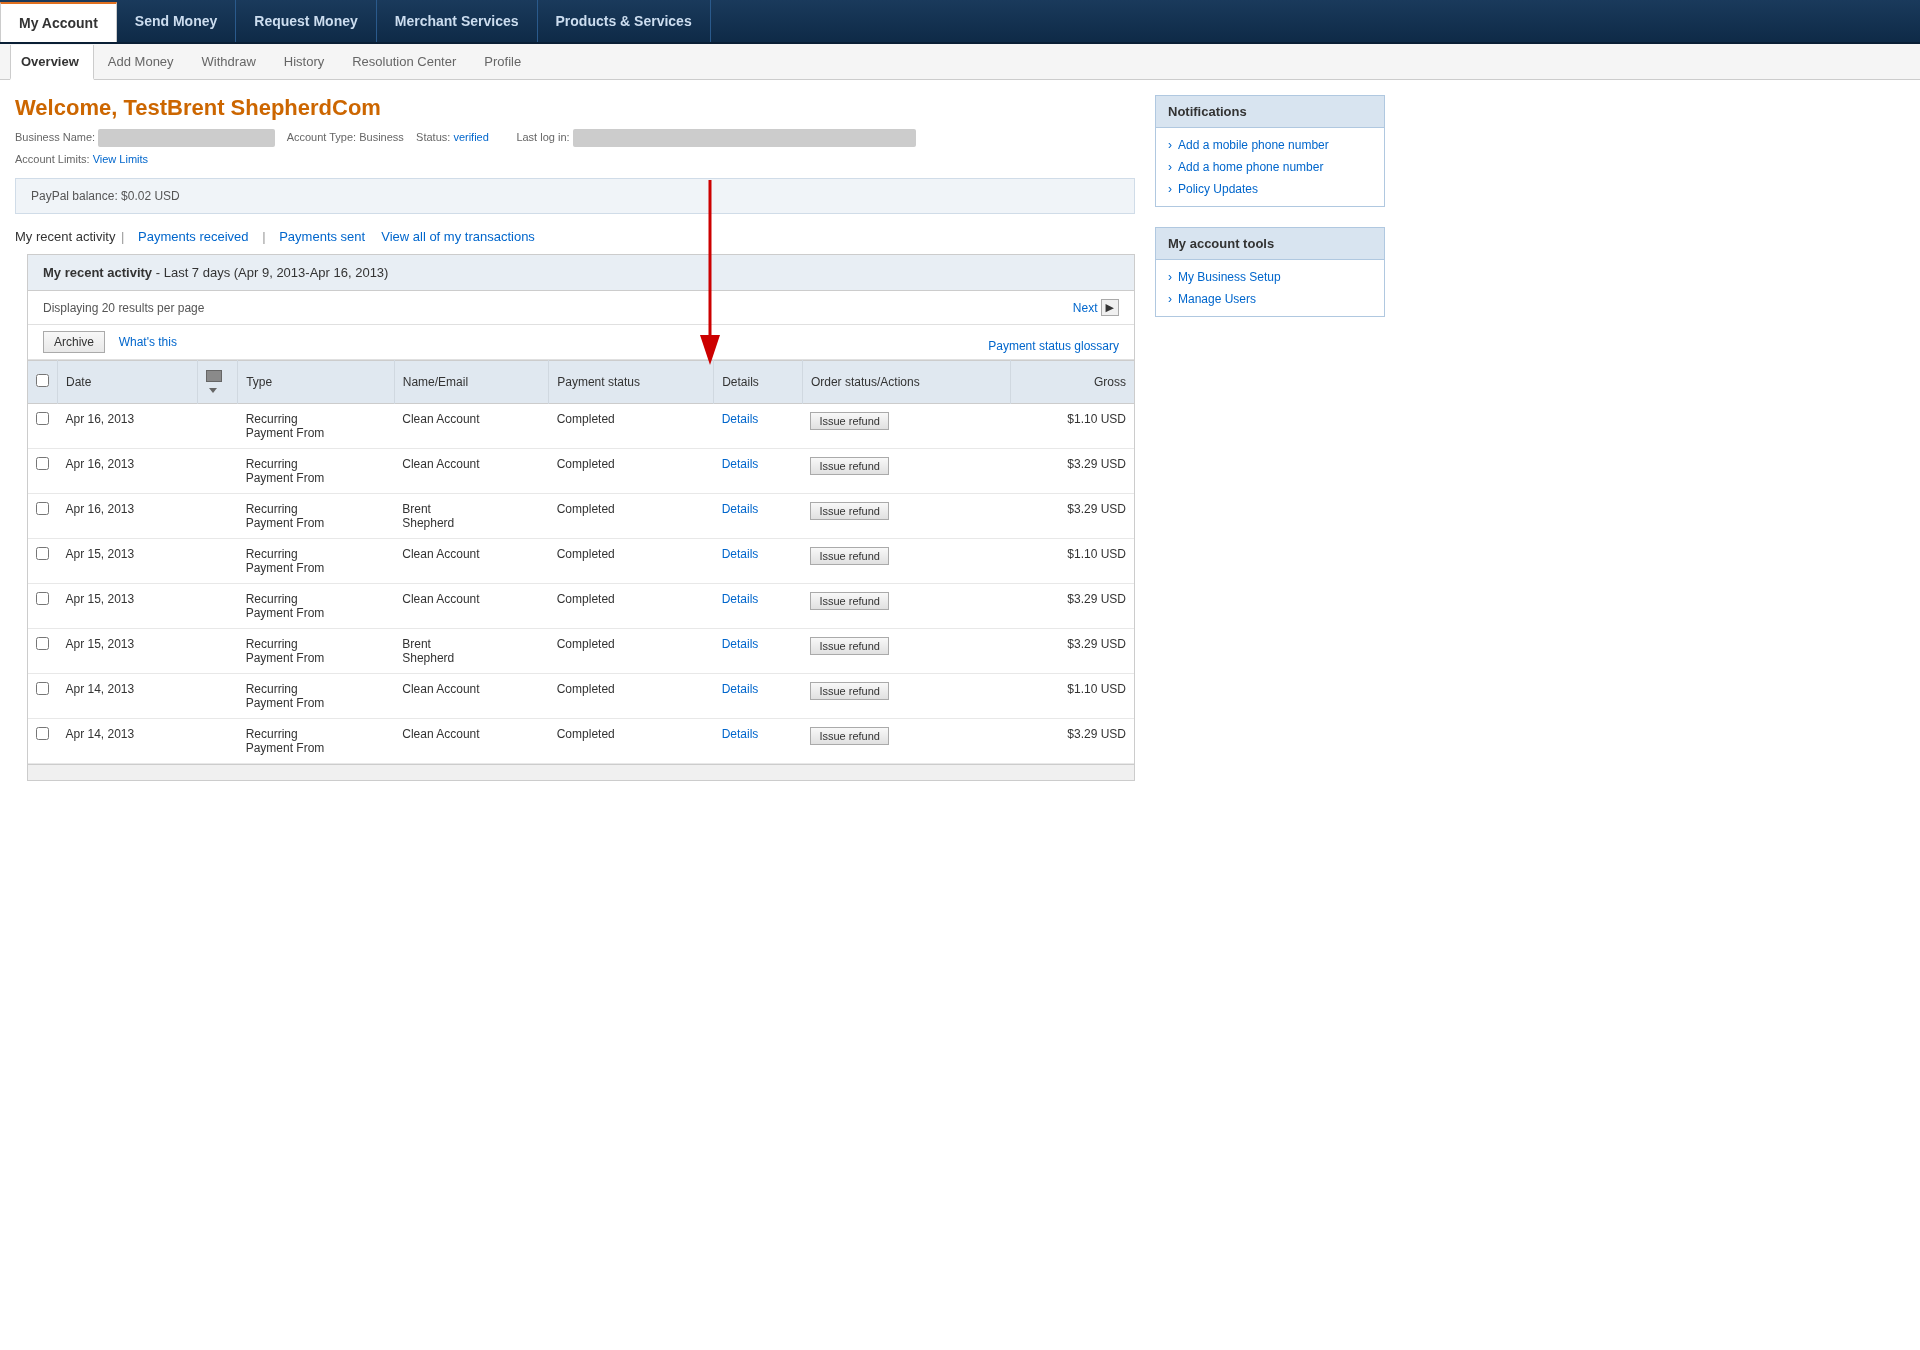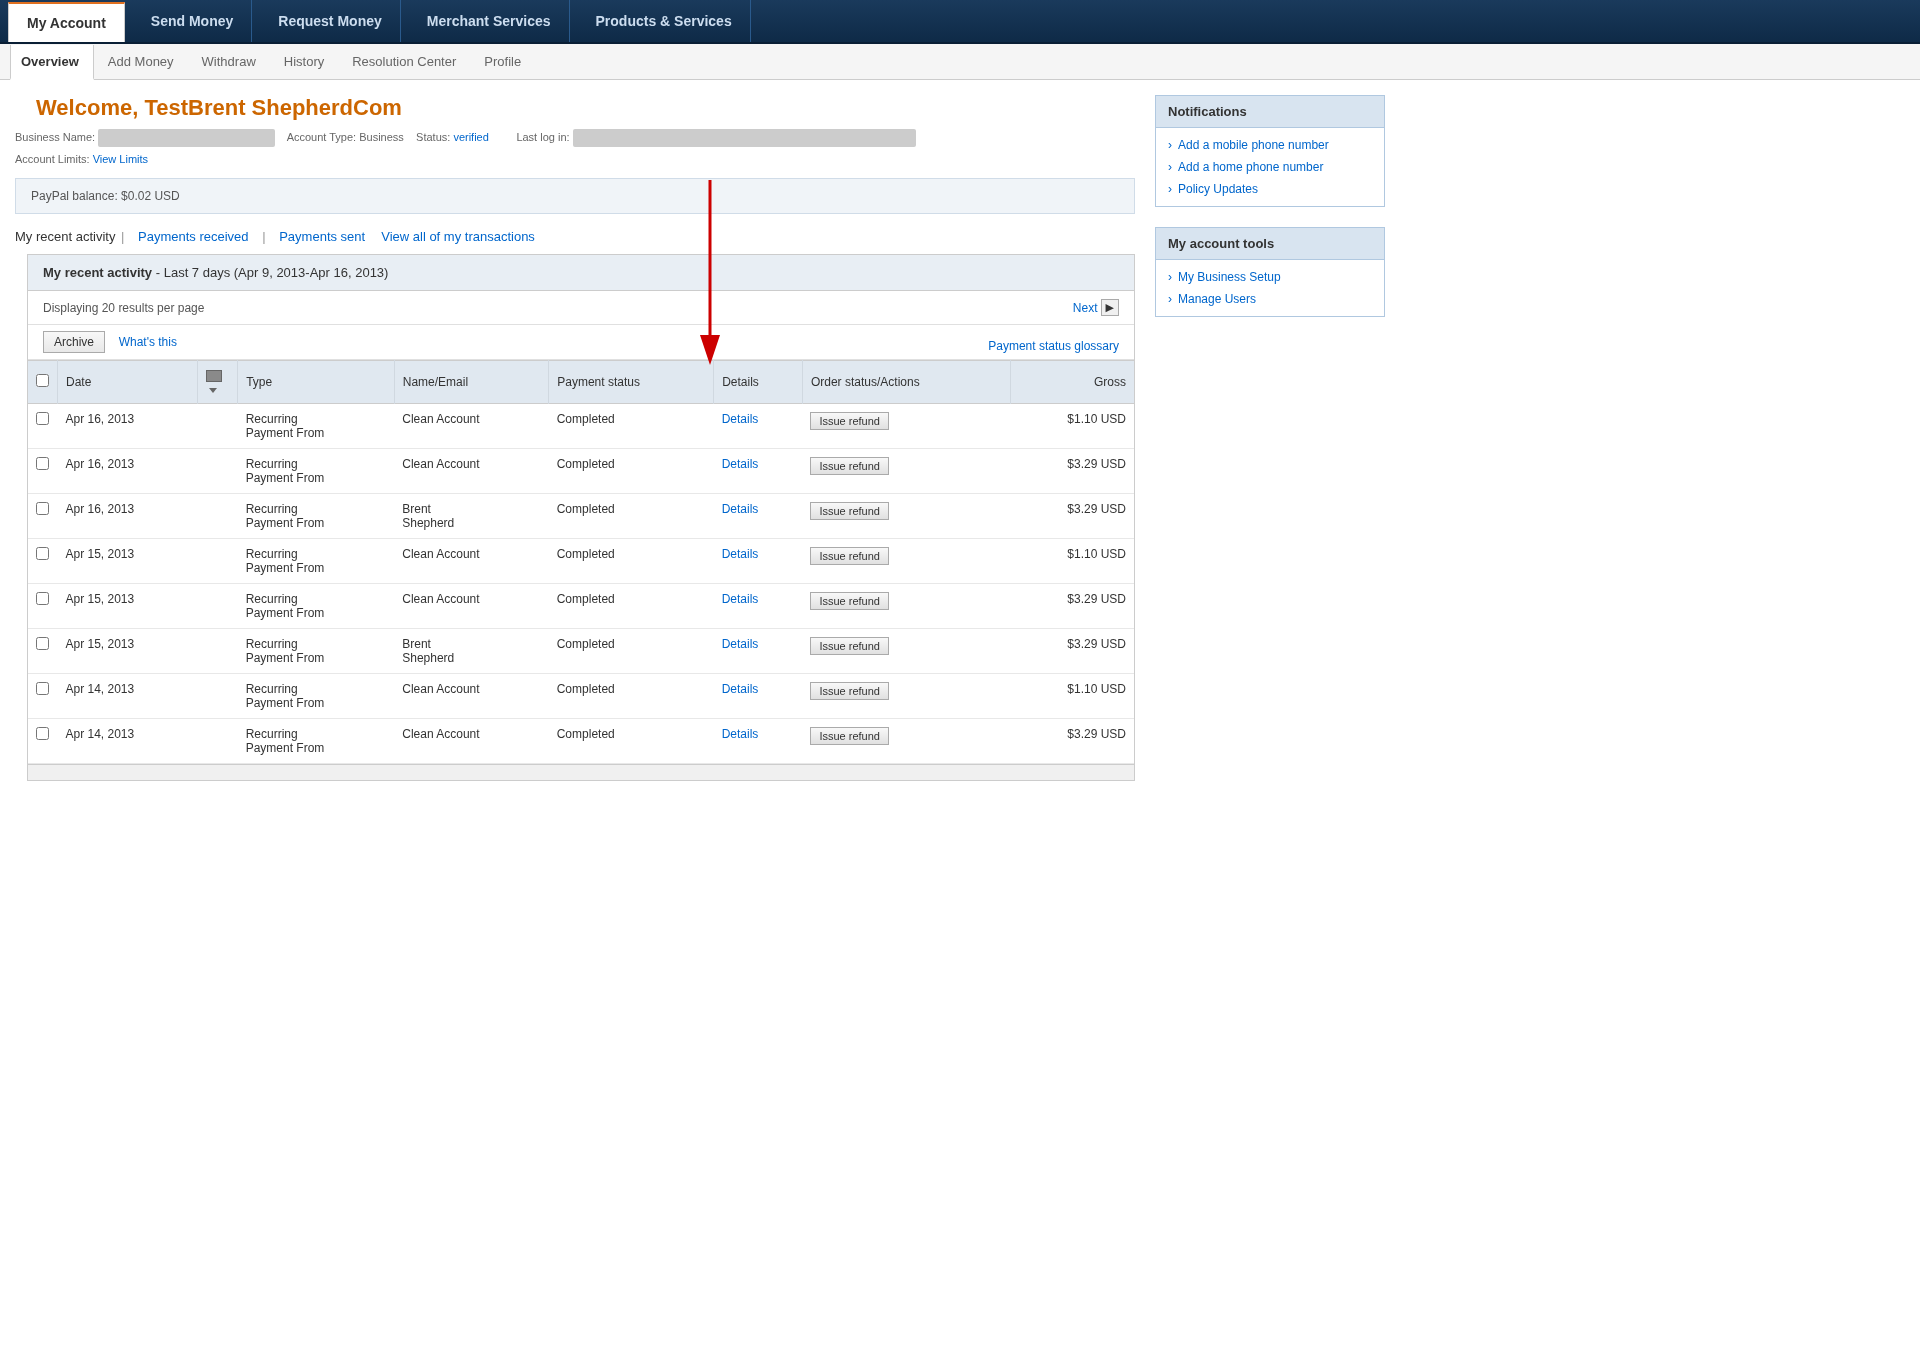--- a/index.html
+++ b/index.html
@@ -17,21 +17,20 @@
       display: flex;
       align-items: center;
       padding: 0 18px;
       color: #ccddef;
       font-size: 14px;
       font-weight: bold;
       cursor: pointer;
       border-right: 1px solid #2a5a8c;
       text-decoration: none;
       white-space: nowrap;
-      margin-left: 8px;
     }
     .top-nav-tab.active {
       background: #fff;
       color: #333;
       border-top: 2px solid #e07020;
       border-right: 1px solid #ccc;
       border-left: 1px solid #ccc;
       margin-top: 2px;
       padding-top: 0;
     }
@@ -76,21 +75,20 @@
     }
     .content-area { flex: 1; min-width: 0; }
     .sidebar { width: 230px; flex-shrink: 0; }
 
     
     .welcome-header {
       font-size: 22px;
       color: #cc6600;
       font-weight: bold;
       margin-bottom: 8px;
-      margin-left: 21px;
     }
     .account-info {
       font-size: 11px;
       color: #666;
       margin-bottom: 4px;
       line-height: 1.6;
     }
     .account-info .blurred {
       background: #ccc;
       color: transparent;

